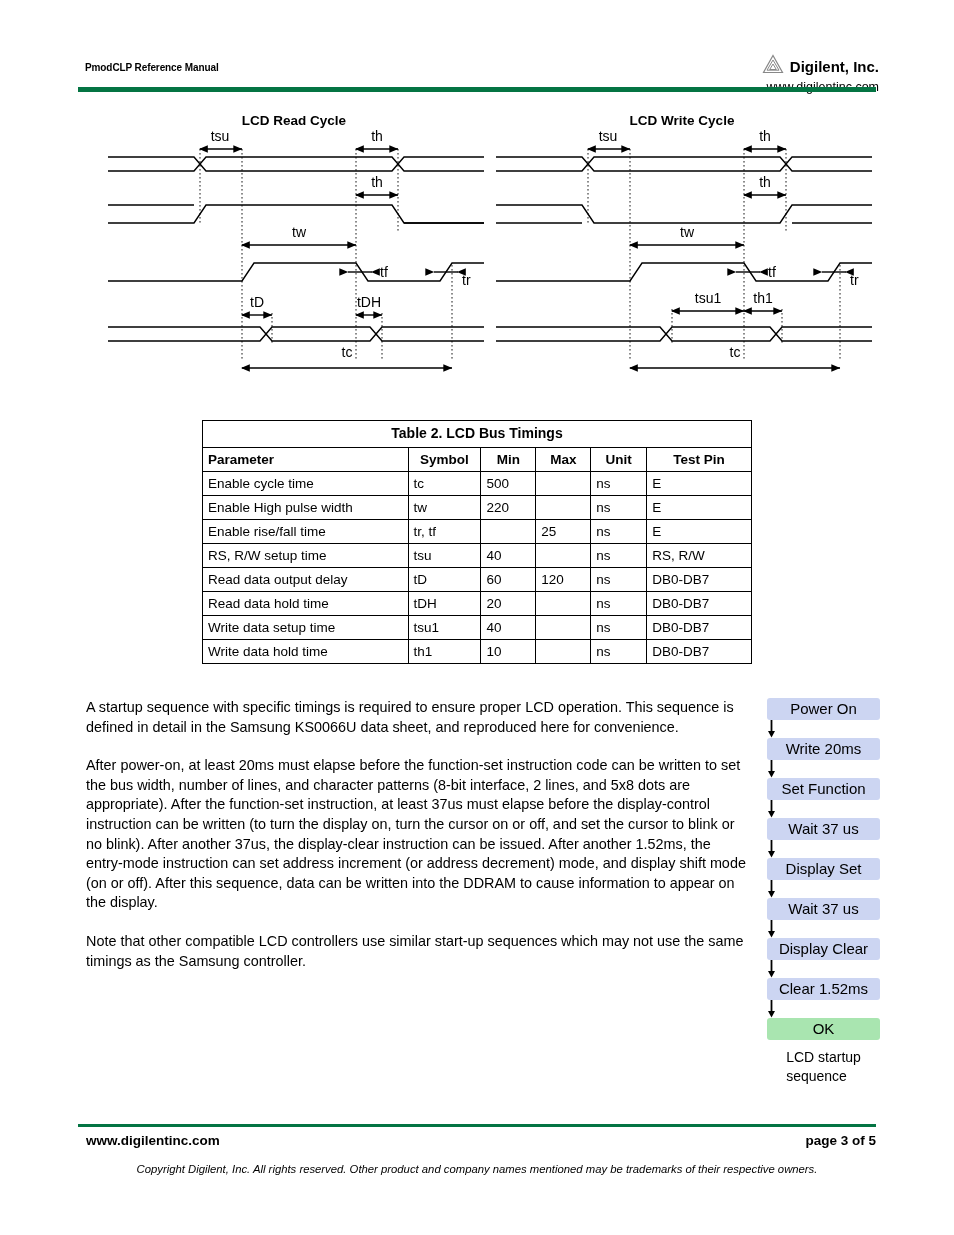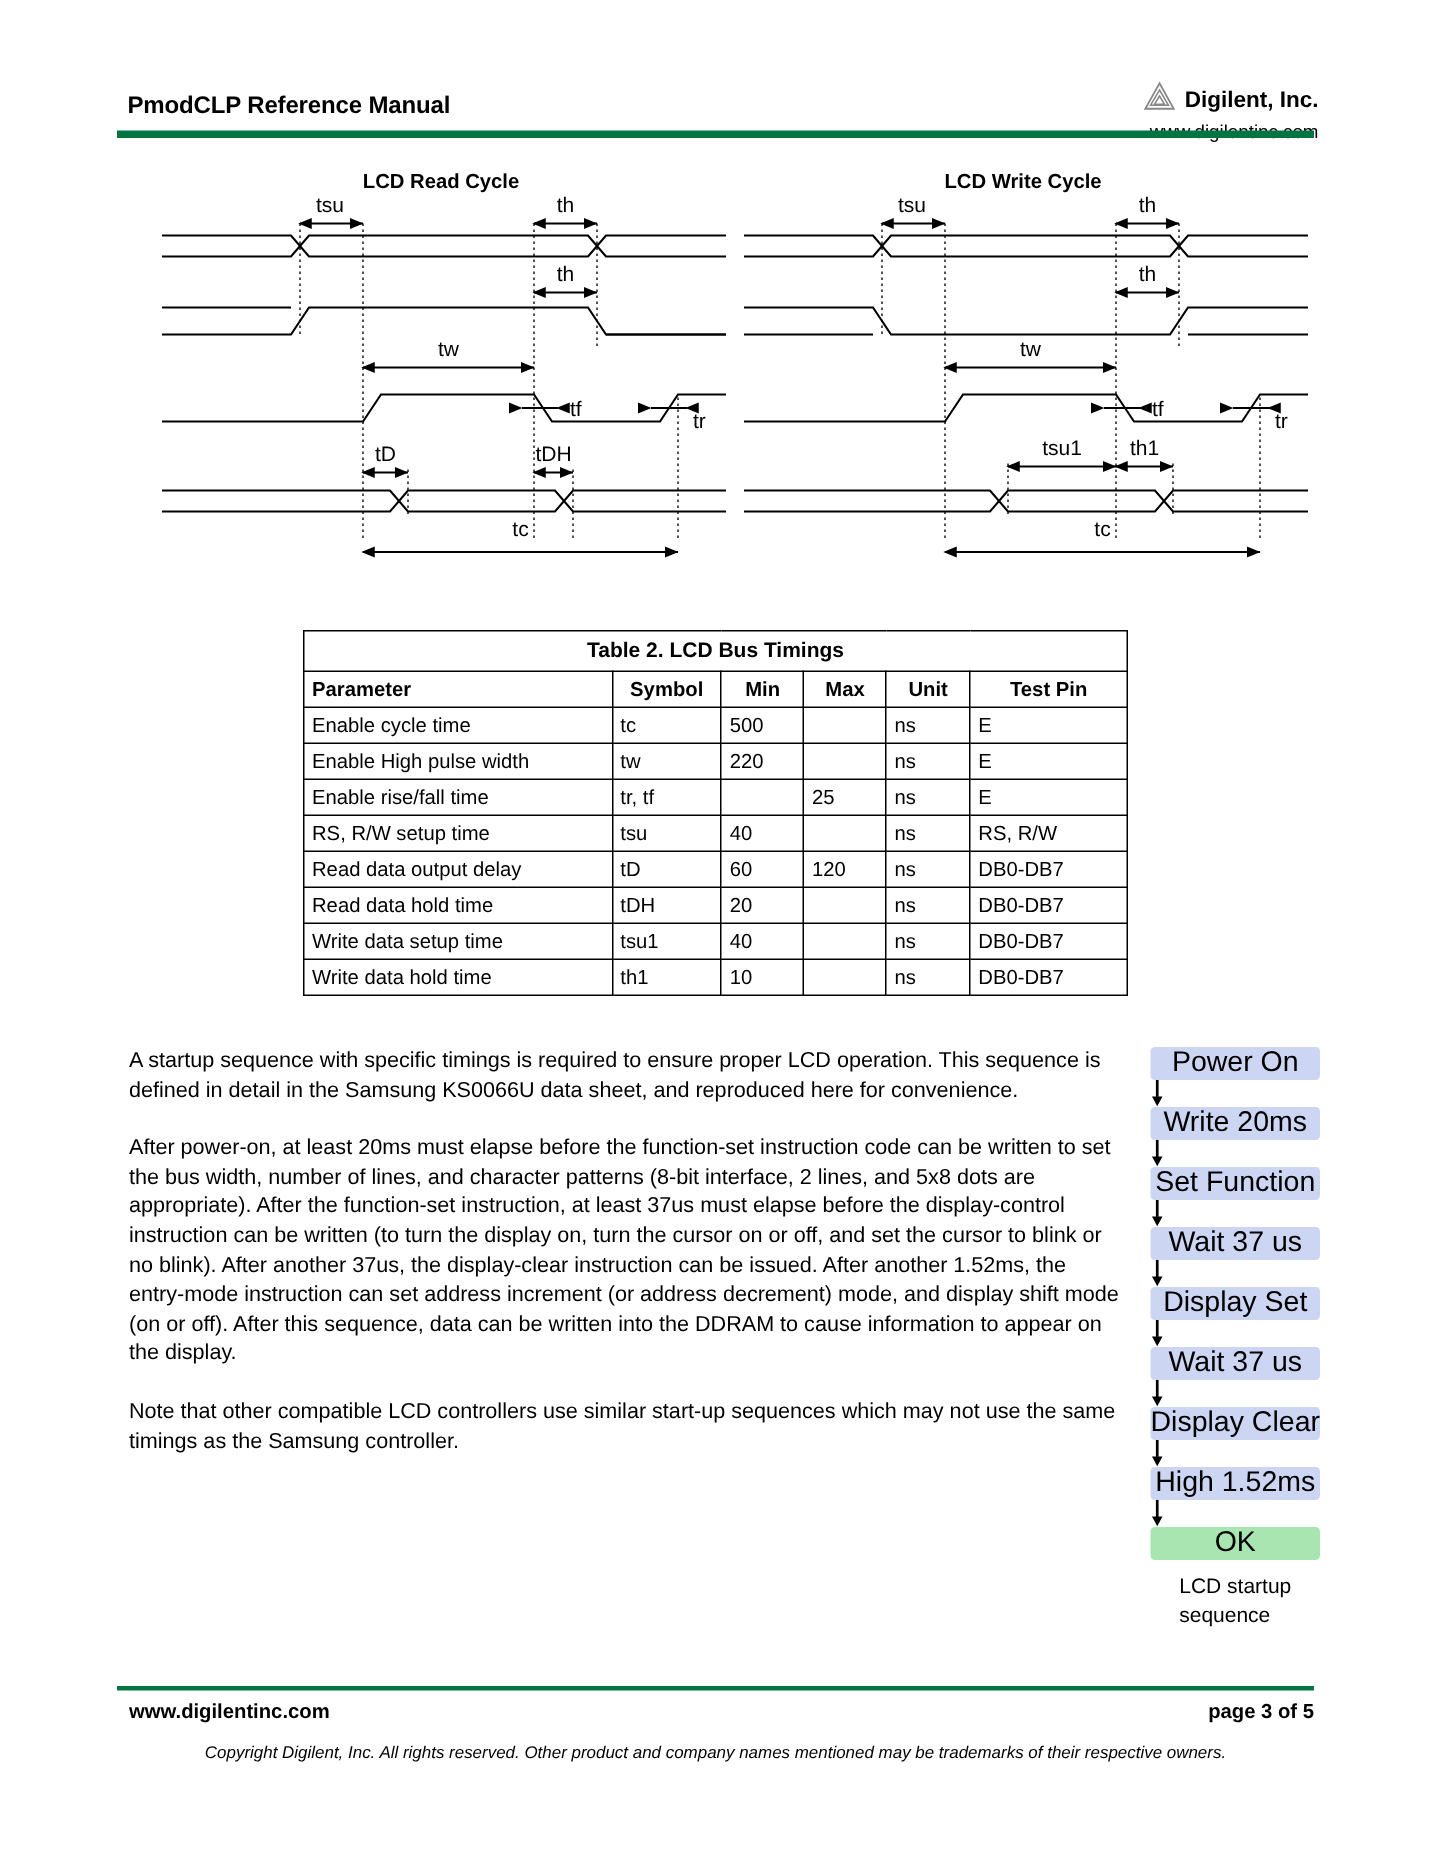--- a/index.html
+++ b/index.html
@@ -19,21 +19,21 @@
   
   #header {
     position: absolute;
     left: 0; top: 0;
     width: 954px;
     height: 95px;
   }
   #header-title {
     position: absolute;
     left: 85px; top: 62px;
-    font-size: 16px;
+    font-size: 10px;
     font-weight: bold;
     letter-spacing: -0.1px;
   }
   #brand-block {
     position: absolute;
     right: 75px; top: 54px;
     text-align: right;
   }
   #brand-row {
     display: flex;
@@ -128,21 +128,21 @@
     width: 115px;
     display: flex;
     flex-direction: column;
     align-items: center;
   }
   .flow-box {
     width: 113px;
     height: 22px;
     line-height: 22px;
     text-align: center;
-    font-size: 19px;
+    font-size: 15px;
     border-radius: 3px;
     background: #ccd5f2;
     white-space: nowrap;
   }
   .flow-box.terminal { background: #a9e5b0; }
   .flow-arrow {
     width: 9px;
     height: 18px;
     display: block;
   }
@@ -476,21 +476,21 @@
       <div class="flow-box">Wait 37 us</div>
       <svg class="flow-arrow" viewBox="0 0 9 18">
         <line x1="4.5" y1="0" x2="4.5" y2="12" stroke="#000" stroke-width="1.8"></line>
         <path d="M1,11 L8,11 L4.5,17.5 z" fill="#000"></path>
       </svg>
       <div class="flow-box">Display Clear</div>
       <svg class="flow-arrow" viewBox="0 0 9 18">
         <line x1="4.5" y1="0" x2="4.5" y2="12" stroke="#000" stroke-width="1.8"></line>
         <path d="M1,11 L8,11 L4.5,17.5 z" fill="#000"></path>
       </svg>
-      <div class="flow-box">High 1.52ms</div>
+      <div class="flow-box">Clear 1.52ms</div>
       <svg class="flow-arrow" viewBox="0 0 9 18">
         <line x1="4.5" y1="0" x2="4.5" y2="12" stroke="#000" stroke-width="1.8"></line>
         <path d="M1,11 L8,11 L4.5,17.5 z" fill="#000"></path>
       </svg>
       <div class="flow-box terminal">OK</div>
     </div>
   <div id="flow-caption">
     <div>LCD startup</div>
     <div>sequence</div>
   </div>

